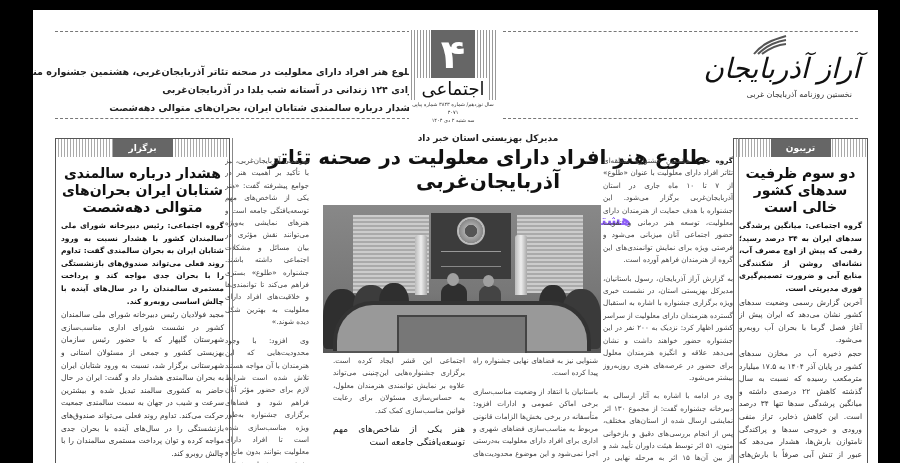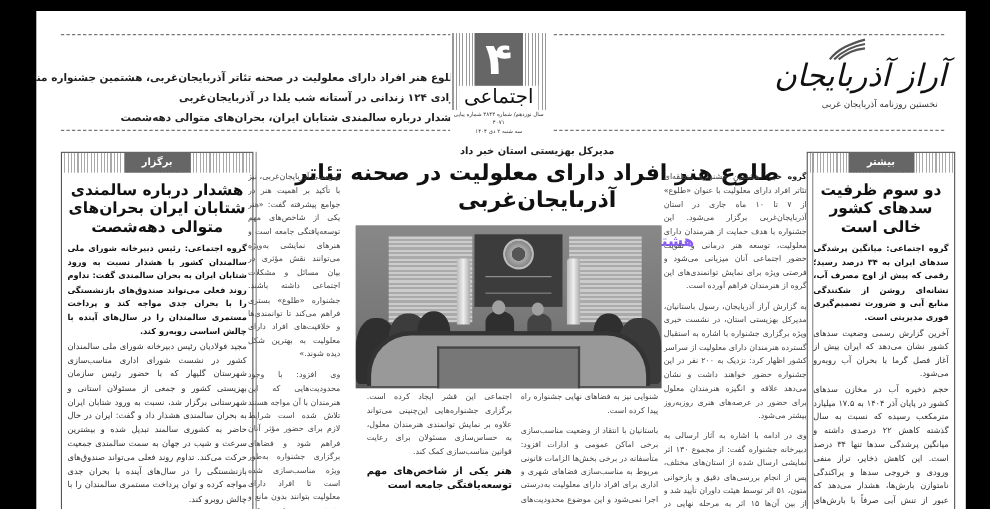--- a/index.html
+++ b/index.html
@@ -24,21 +24,21 @@
   .sidebox .body { font-size: 7.5px; line-height: 12.6px; text-align: justify; color: #333; padding: 0 5px; }
   .sidebox .body p { margin-bottom: 1px; }
   .sidebox .body .bold { font-weight: bold; color: #111; }
   .main-header { position: absolute; left: 200px; top: 123px; width: 510px; text-align: center; }
   .main-header .pre { font-size: 9px; font-weight: bold; color: #222; margin-bottom: 2px; }
   .main-header .h1 { font-size: 20px; font-weight: bold; color: #111; line-height: 24px; }
   .main-header .h2 { font-size: 14px; font-weight: bold; color: #8b5cf6; line-height: 22px; margin-top: 16px; }
   .col { position: absolute; font-size: 7.2px; line-height: 12.4px; color: #444; text-align: justify; overflow: hidden; }
   .col p { margin-bottom: 6px; }
   .col .lead { font-weight: bold; color: #222; margin-top: 12px; }
-  .col .subhead { font-weight: bold; font-size: 9px; color: #111; line-height: 13px; margin: 4px 0 22px; }
+  .col .subhead { font-weight: normal; font-size: 9px; color: #111; line-height: 13px; margin: 4px 0 22px; }
   .photo { position: absolute; left: 290px; top: 195px; width: 278px; height: 148px; background: #6a6a6a; overflow: hidden; }
   .photo .wall { position: absolute; inset: 0; background: linear-gradient(#888, #777 60%, #555); }
   .photo .blind { position: absolute; top: 10px; height: 78px; background: repeating-linear-gradient(#ccc 0 2px, #aaa 2px 4px); }
   .photo .banner { position: absolute; left: 108px; top: 8px; width: 80px; height: 66px; background: #3c3c3c; }
   .photo .banner .emblem { position: absolute; left: 26px; top: 4px; width: 28px; height: 28px; border-radius: 50%; background: radial-gradient(circle, #555 30%, #aaa 32%, #888 60%, #bbb 62%); }
   .photo .banner .btext { position: absolute; left: 10px; top: 38px; width: 60px; height: 16px; border-top: 1px solid #999; border-bottom: 1px solid #888; }
   .photo .flag { position: absolute; top: 30px; width: 12px; height: 60px; background: linear-gradient(90deg, #bbb, #eee, #aaa); border-radius: 3px 3px 0 0; }
   .photo .table { position: absolute; left: 10px; top: 96px; width: 258px; height: 50px; border: 4px solid #333; border-bottom: none; border-radius: 40px 40px 0 0; background: #999; }
   .photo .table .inner { position: absolute; left: 60px; top: 10px; width: 130px; height: 40px; background: #777; border: 2px solid #444; border-bottom: none; }
   .photo .person { position: absolute; border-radius: 45% 45% 10% 10%; background: #2f2f2f; }
@@ -86,21 +86,21 @@
     </div>
     <div class="title">هشدار درباره سالمندی شتابان ایران بحران‌های متوالی دهه‌شصت</div>
     <div class="body">
       <p class="bold">گروه اجتماعی: رئیس دبیرخانه شورای ملی سالمندان کشور با هشدار نسبت به ورود شتابان ایران به بحران سالمندی گفت: تداوم روند فعلی می‌تواند صندوق‌های بازنشستگی را با بحران جدی مواجه کند و پرداخت مستمری سالمندان را در سال‌های آینده با چالش اساسی روبه‌رو کند.</p>
       <p>مجید فولادیان رئیس دبیرخانه شورای ملی سالمندان کشور در نشست شورای اداری مناسب‌سازی شهرستان گلپهار که با حضور رئیس سازمان بهزیستی کشور و جمعی از مسئولان استانی و شهرستانی برگزار شد، نسبت به ورود شتابان ایران به بحران سالمندی هشدار داد و گفت: ایران در حال حاضر به کشوری سالمند تبدیل شده و بیشترین سرعت و شیب در جهان به سمت سالمندی جمعیت حرکت می‌کند. تداوم روند فعلی می‌تواند صندوق‌های بازنشستگی را در سال‌های آینده با بحران جدی مواجه کرده و توان پرداخت مستمری سالمندان را با چالش روبرو کند.</p>
     </div>
   </div>
 
   <div class="sidebox" style="right:10px; width:135px; height:330px;">
     <div class="kicker-bar">
-      <div class="kicker">بیشتر</div>
+      <div class="kicker">تریبون</div>
     </div>
     <div class="title">دو سوم ظرفیت سدهای کشور خالی است</div>
     <div class="body">
       <p class="bold">گروه اجتماعی: میانگین پرشدگی سدهای ایران به ۳۴ درصد رسید؛ رقمی که پیش از اوج مصرف آب، نشانه‌ای روشن از شکنندگی منابع آبی و ضرورت تصمیم‌گیری فوری مدیریتی است.</p>
       <p>آخرین گزارش رسمی وضعیت سدهای کشور نشان می‌دهد که ایران پیش از آغاز فصل گرما با بحران آب روبه‌رو می‌شود.</p>
       <p>حجم ذخیره آب در مخازن سدهای کشور در پایان آذر ۱۴۰۴ به ۱۷.۵ میلیارد مترمکعب رسیده که نسبت به سال گذشته کاهش ۲۲ درصدی داشته و میانگین پرشدگی سدها تنها ۳۴ درصد است. این کاهش ذخایر، تراز منفی ورودی و خروجی سدها و پراکندگی نامتوازن بارش‌ها، هشدار می‌دهد که عبور از تنش آبی صرفاً با بارش‌های مقطعی ممکن نیست و نیازمند مدیریت دقیق و تصمیم‌گیری فوری در حوزه منابع آب است.</p>
 
     </div>
   </div>
 

